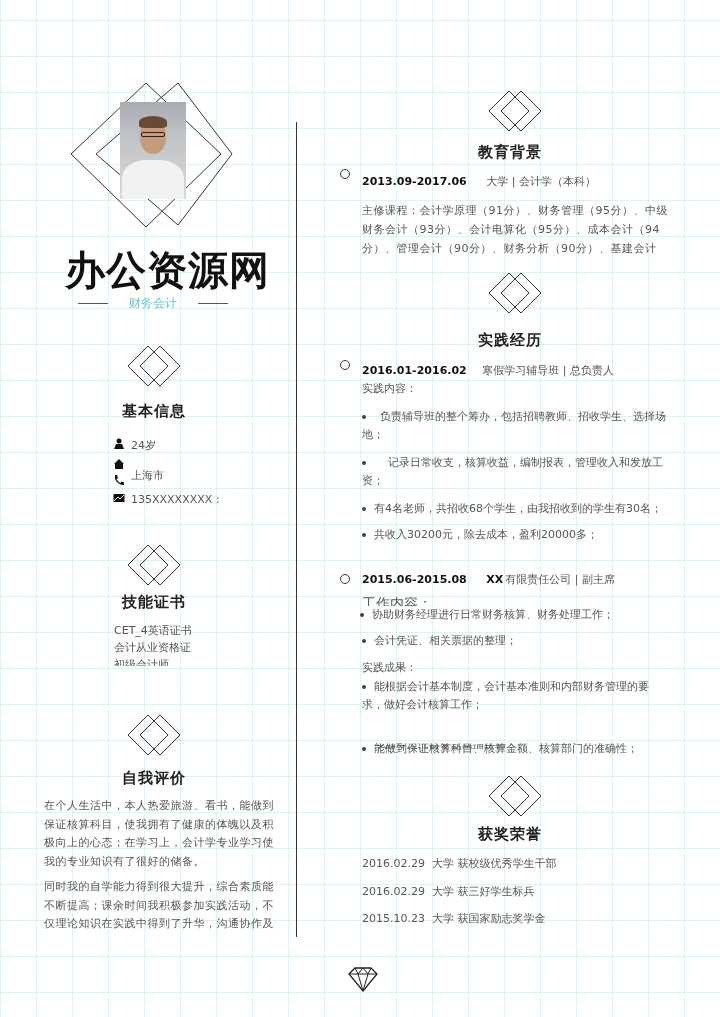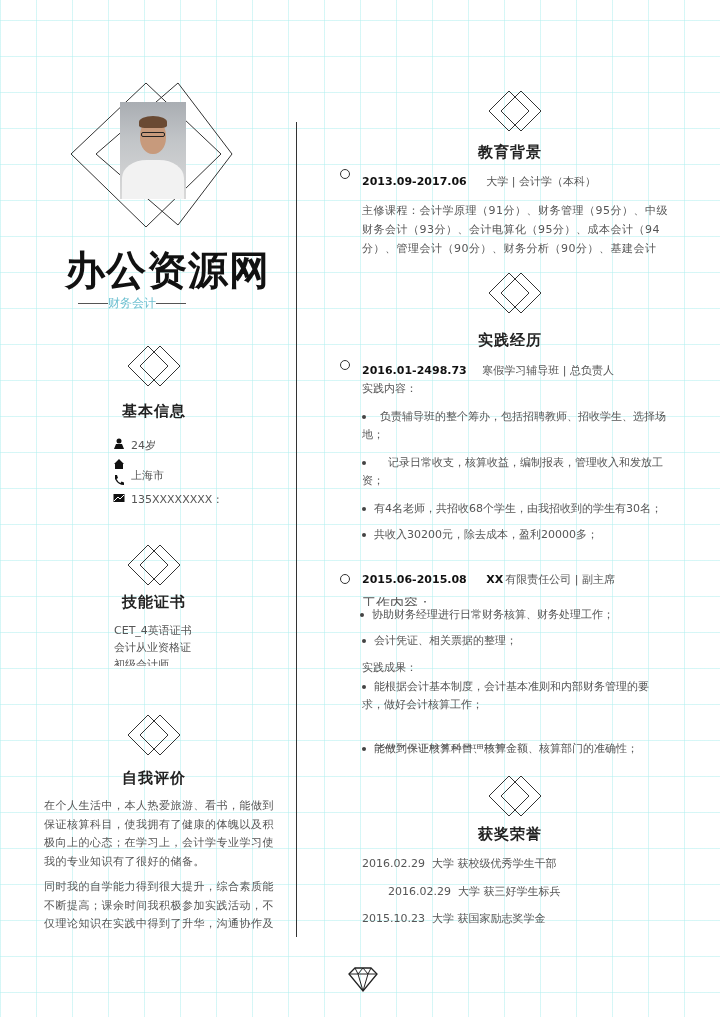--- a/index.html
+++ b/index.html
@@ -22,21 +22,21 @@
   .photo {
     position: absolute; left: 120px; top: 102px; width: 66px; height: 97px;
     background: linear-gradient(180deg, #a9adb2 0%, #c2c5c8 40%, #d9d9d9 100%);
     overflow: hidden;
   }
   .photo .head { position:absolute; left:20px; top:18px; width:26px; height:34px; border-radius: 45% 45% 48% 48%; background:#c79a7c; }
   .photo .hair { position:absolute; left:19px; top:14px; width:28px; height:12px; border-radius: 50% 50% 20% 20%; background:#6a4a33; }
   .photo .glasses { position:absolute; left:21px; top:30px; width:24px; height:5px; border:1.5px solid #222; border-radius:2px; box-sizing:border-box; }
   .photo .shirt { position:absolute; left:2px; top:58px; width:62px; height:45px; border-radius: 40% 40% 0 0; background:#f2f2f2; }
   .name { position: absolute; left: 40px; top: 243px; width: 230px; text-align: right; font-size: 40px; font-weight: bold; color: #111; letter-spacing: 1px; }
-  .subtitle-row { position: absolute; left: 78px; top: 295px; width: 150px; height: 16px; display:flex; align-items:center; justify-content:flex-start; }
+  .subtitle-row { position: absolute; left: 78px; top: 295px; width: 150px; height: 16px; display:flex; align-items:center; justify-content:space-between; }
   .subtitle-row .dash { width: 30px; height: 1px; background: #555; }
   .subtitle-row .sub { color: #6bbfd0; font-size: 12px; }
   .info-row { position: absolute; left: 113px; display: flex; align-items: flex-start; gap: 6px; font-size: 11px; color: #555; }
   .info-row .ico { width: 12px; height: 12px; display:inline-block; }
   .v-divider { position:absolute; left: 296px; top: 122px; width: 1px; height: 815px; background: #333; }
   .circle { position:absolute; width: 8px; height: 8px; border: 1.2px solid #333; border-radius: 50%; background: #fff; }
   .entry-head { position:absolute; font-size: 11px; color: #555; white-space: nowrap; text-align: center; }
   .entry-head b { color:#111; font-weight: bold; margin-right: 16px; }
   .para { position:absolute; font-size: 11px; line-height: 18.5px; color: #555; letter-spacing: 0.5px; }
   .bullet { position:absolute; font-size: 11px; color: #555; line-height: 18px; }
@@ -143,21 +143,21 @@
 <div class="diamond-pair" style="left:487px; top:270px;">
   <svg viewBox="0 0 56 46">
       <polygon points="2,23 22,3 42,23 22,43" fill="none" stroke="#333" stroke-width="1"></polygon>
       <polygon points="14,23 34,3 54,23 34,43" fill="none" stroke="#333" stroke-width="1"></polygon>
     </svg>
 </div>
 <div class="sec-title" style="left:452px; top:331px; width:116px;">实践经历</div>
 
 <div class="circle" style="left:340px; top:360px;"></div>
 <div class="entry-head" style="left:362px; top:363px;">
-  <b style="margin-right:12px;">2016.01-2498.73</b>
+  <b style="margin-right:12px;">2016.01-2016.02</b>
   <span>寒假学习辅导班 | 总负责人</span>
 </div>
 <div class="bullet" style="left:362px; top:380px;">实践内容：</div>
 
 <div class="bullet" style="left:362px; top:408px; width:310px;"><span class="dot"></span><span style="margin-left:6px;">负责辅导班的整个筹办，包括招聘教师、招收学生、选择场地；</span></div>
 <div class="bullet" style="left:362px; top:454px; width:310px;"><span class="dot"></span><span style="margin-left:14px;">记录日常收支，核算收益，编制报表，管理收入和发放工资；</span></div>
 <div class="bullet" style="left:362px; top:500px; width:310px;"><span class="dot"></span><span>有4名老师，共招收68个学生，由我招收到的学生有30名；</span></div>
 <div class="bullet" style="left:362px; top:526px; width:310px;"><span class="dot"></span><span>共收入30200元，除去成本，盈利20000多；</span></div>
 
 <div class="circle" style="left:340px; top:574px;"></div>
@@ -174,21 +174,21 @@
 <div class="bullet clip" style="left:362px; top:741px; width:310px; height:8px;"><span class="dot"></span><span>了解了企业财务的管理流程</span></div>
 
 <div class="diamond-pair" style="left:487px; top:773px;">
   <svg viewBox="0 0 56 46">
       <polygon points="2,23 22,3 42,23 22,43" fill="none" stroke="#333" stroke-width="1"></polygon>
       <polygon points="14,23 34,3 54,23 34,43" fill="none" stroke="#333" stroke-width="1"></polygon>
     </svg>
 </div>
 <div class="sec-title" style="left:452px; top:825px; width:116px;">获奖荣誉</div>
 <div class="bullet" style="left:362px; top:855px;"><span>2016.02.29</span>&nbsp;&nbsp;<span>大学 获校级优秀学生干部</span></div>
-<div class="bullet" style="left:362px; top:883px;padding-left:26px;"><span>2016.02.29</span>&nbsp;&nbsp;<span>大学 获三好学生标兵</span></div>
+<div class="bullet" style="left:362px; top:883px;"><span>2016.02.29</span>&nbsp;&nbsp;<span>大学 获三好学生标兵</span></div>
 <div class="bullet" style="left:362px; top:910px;"><span>2015.10.23</span>&nbsp;&nbsp;<span>大学 获国家励志奖学金</span></div>
 
 <div class="abs" style="left:348px; top:966px; width:30px; height:26px;">
   <svg viewBox="0 0 30 26" width="30" height="26">
     <polygon points="1,8 7,2 23,2 29,8 15,25" fill="none" stroke="#222" stroke-width="1.3"></polygon>
     <line x1="1" y1="8" x2="29" y2="8" stroke="#222" stroke-width="1"></line>
     <polyline points="7,2 10,8 15,2 20,8 23,2" fill="none" stroke="#222" stroke-width="1"></polyline>
     <polyline points="10,8 15,25 20,8" fill="none" stroke="#222" stroke-width="1"></polyline>
   </svg>
 </div>

